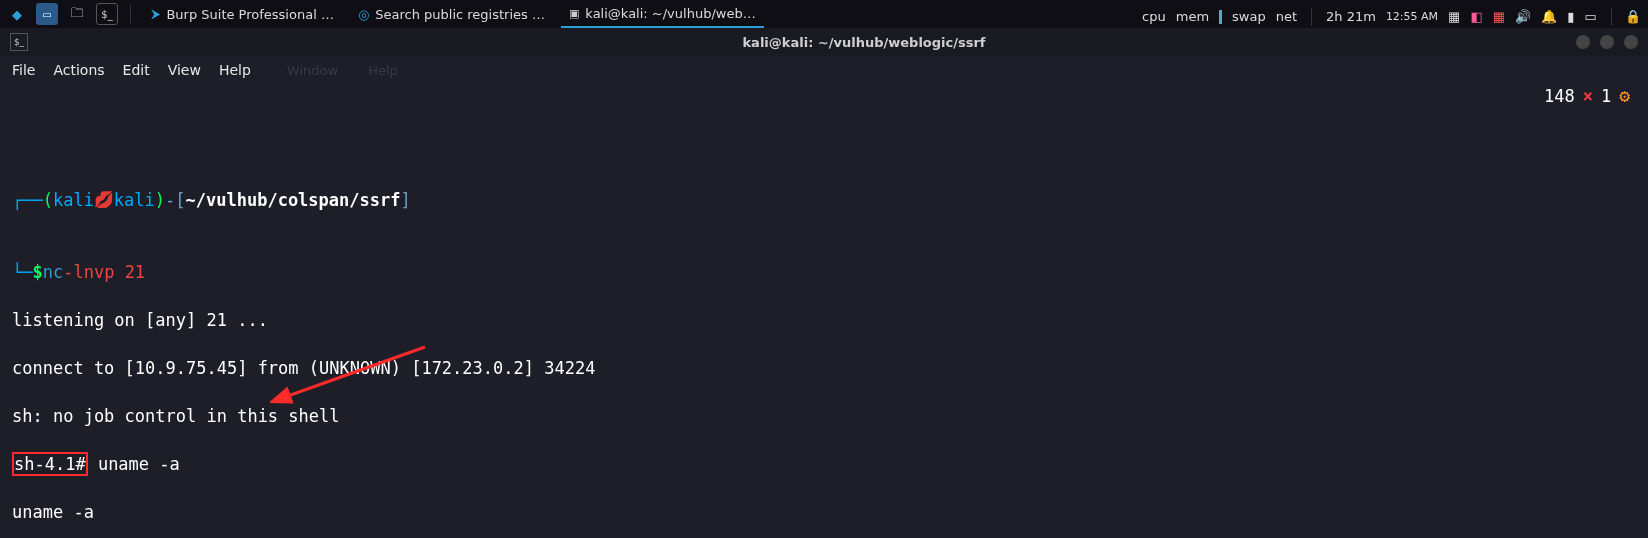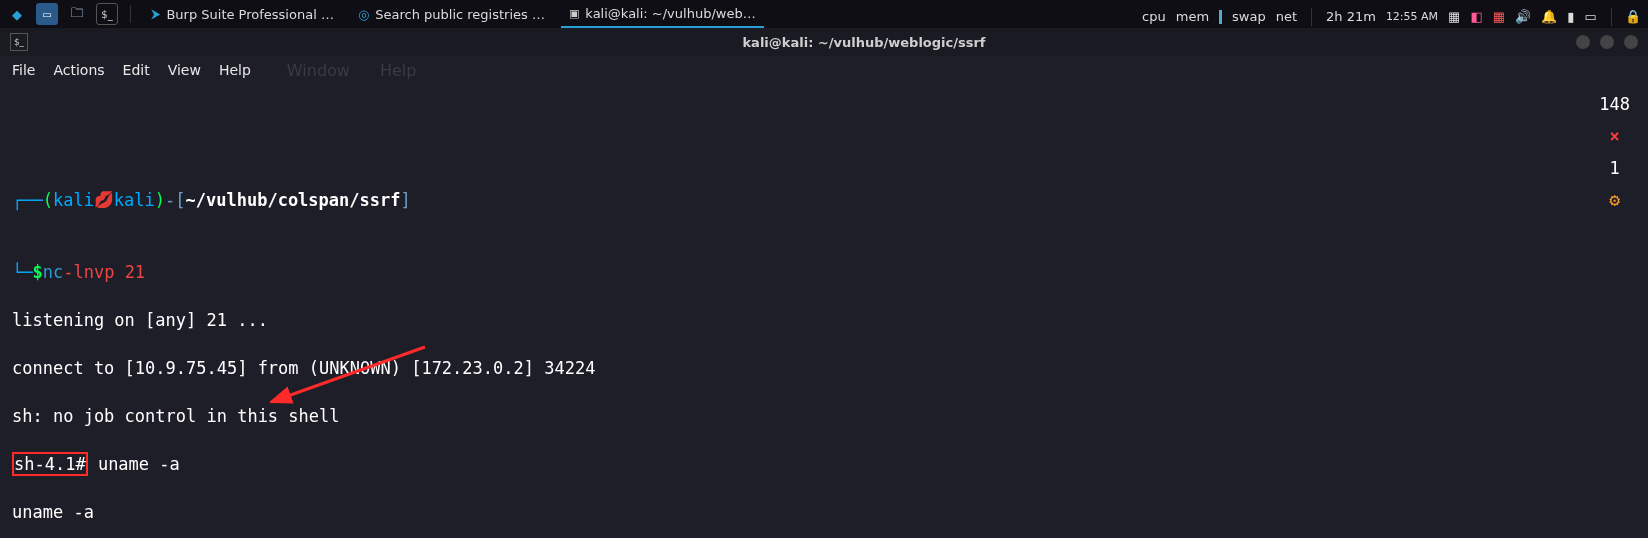--- a/index.html
+++ b/index.html
@@ -53,21 +53,21 @@
   height: 28px;
   display:flex;
   align-items:center;
   gap: 18px;
   padding-left: 12px;
   font-family: "DejaVu Sans", sans-serif;
   font-size: 14px;
   color:#e8e8e8;
   background:#1e1e28;
 }
-.ghost-menu { color:#3a3a42; display:flex; gap:30px; margin-left:18px; font-size:16px; }
+.ghost-menu { color:#3a3a42; display:flex; gap:30px; margin-left:18px; font-size:13px; }
 
 
 .terminal {
   background:#1e1e28;
   padding: 8px 12px 20px 12px;
   font-size: 17px;
   line-height: 24px;
   white-space: pre;
   position:relative;
   color:#ffffff;
@@ -79,21 +79,21 @@
 .user { color:#00aaff; font-weight:500; }
 .kiss { color:#ff3070; font-size:16px; }
 .host { color:#00aaff; font-weight:500; }
 .path-bracket { color:#6aa0c5; }
 .path-text { color:#ffffff; }
 .dollar { color:#00ff55; font-weight:bold; }
 .cmd { color:#2a9fd6;text-align:right; }
 .hl-box { border:2px solid #ff2a2a; padding:0 0; display:inline-block; line-height:20px; }
 
 
-.term-stats { position:absolute; top:8px; right:18px; color:#fff; display:flex; align-items:center; gap:8px; font-size:17px;flex-direction:column; }
+.term-stats { position:absolute; top:0; right:18px; color:#fff; display:flex; align-items:center; gap:8px; font-size:17px; }
 .red-x { color:#ff3a3a; font-weight:bold; }
 .gear { color:#ff9a2a; font-size:18px; }
 
 
 .ghost-bg {
   position:absolute;
   left:0; right:0;
   top:88px;
   color:#34343e;
   font-family:"DejaVu Sans Mono",monospace;

